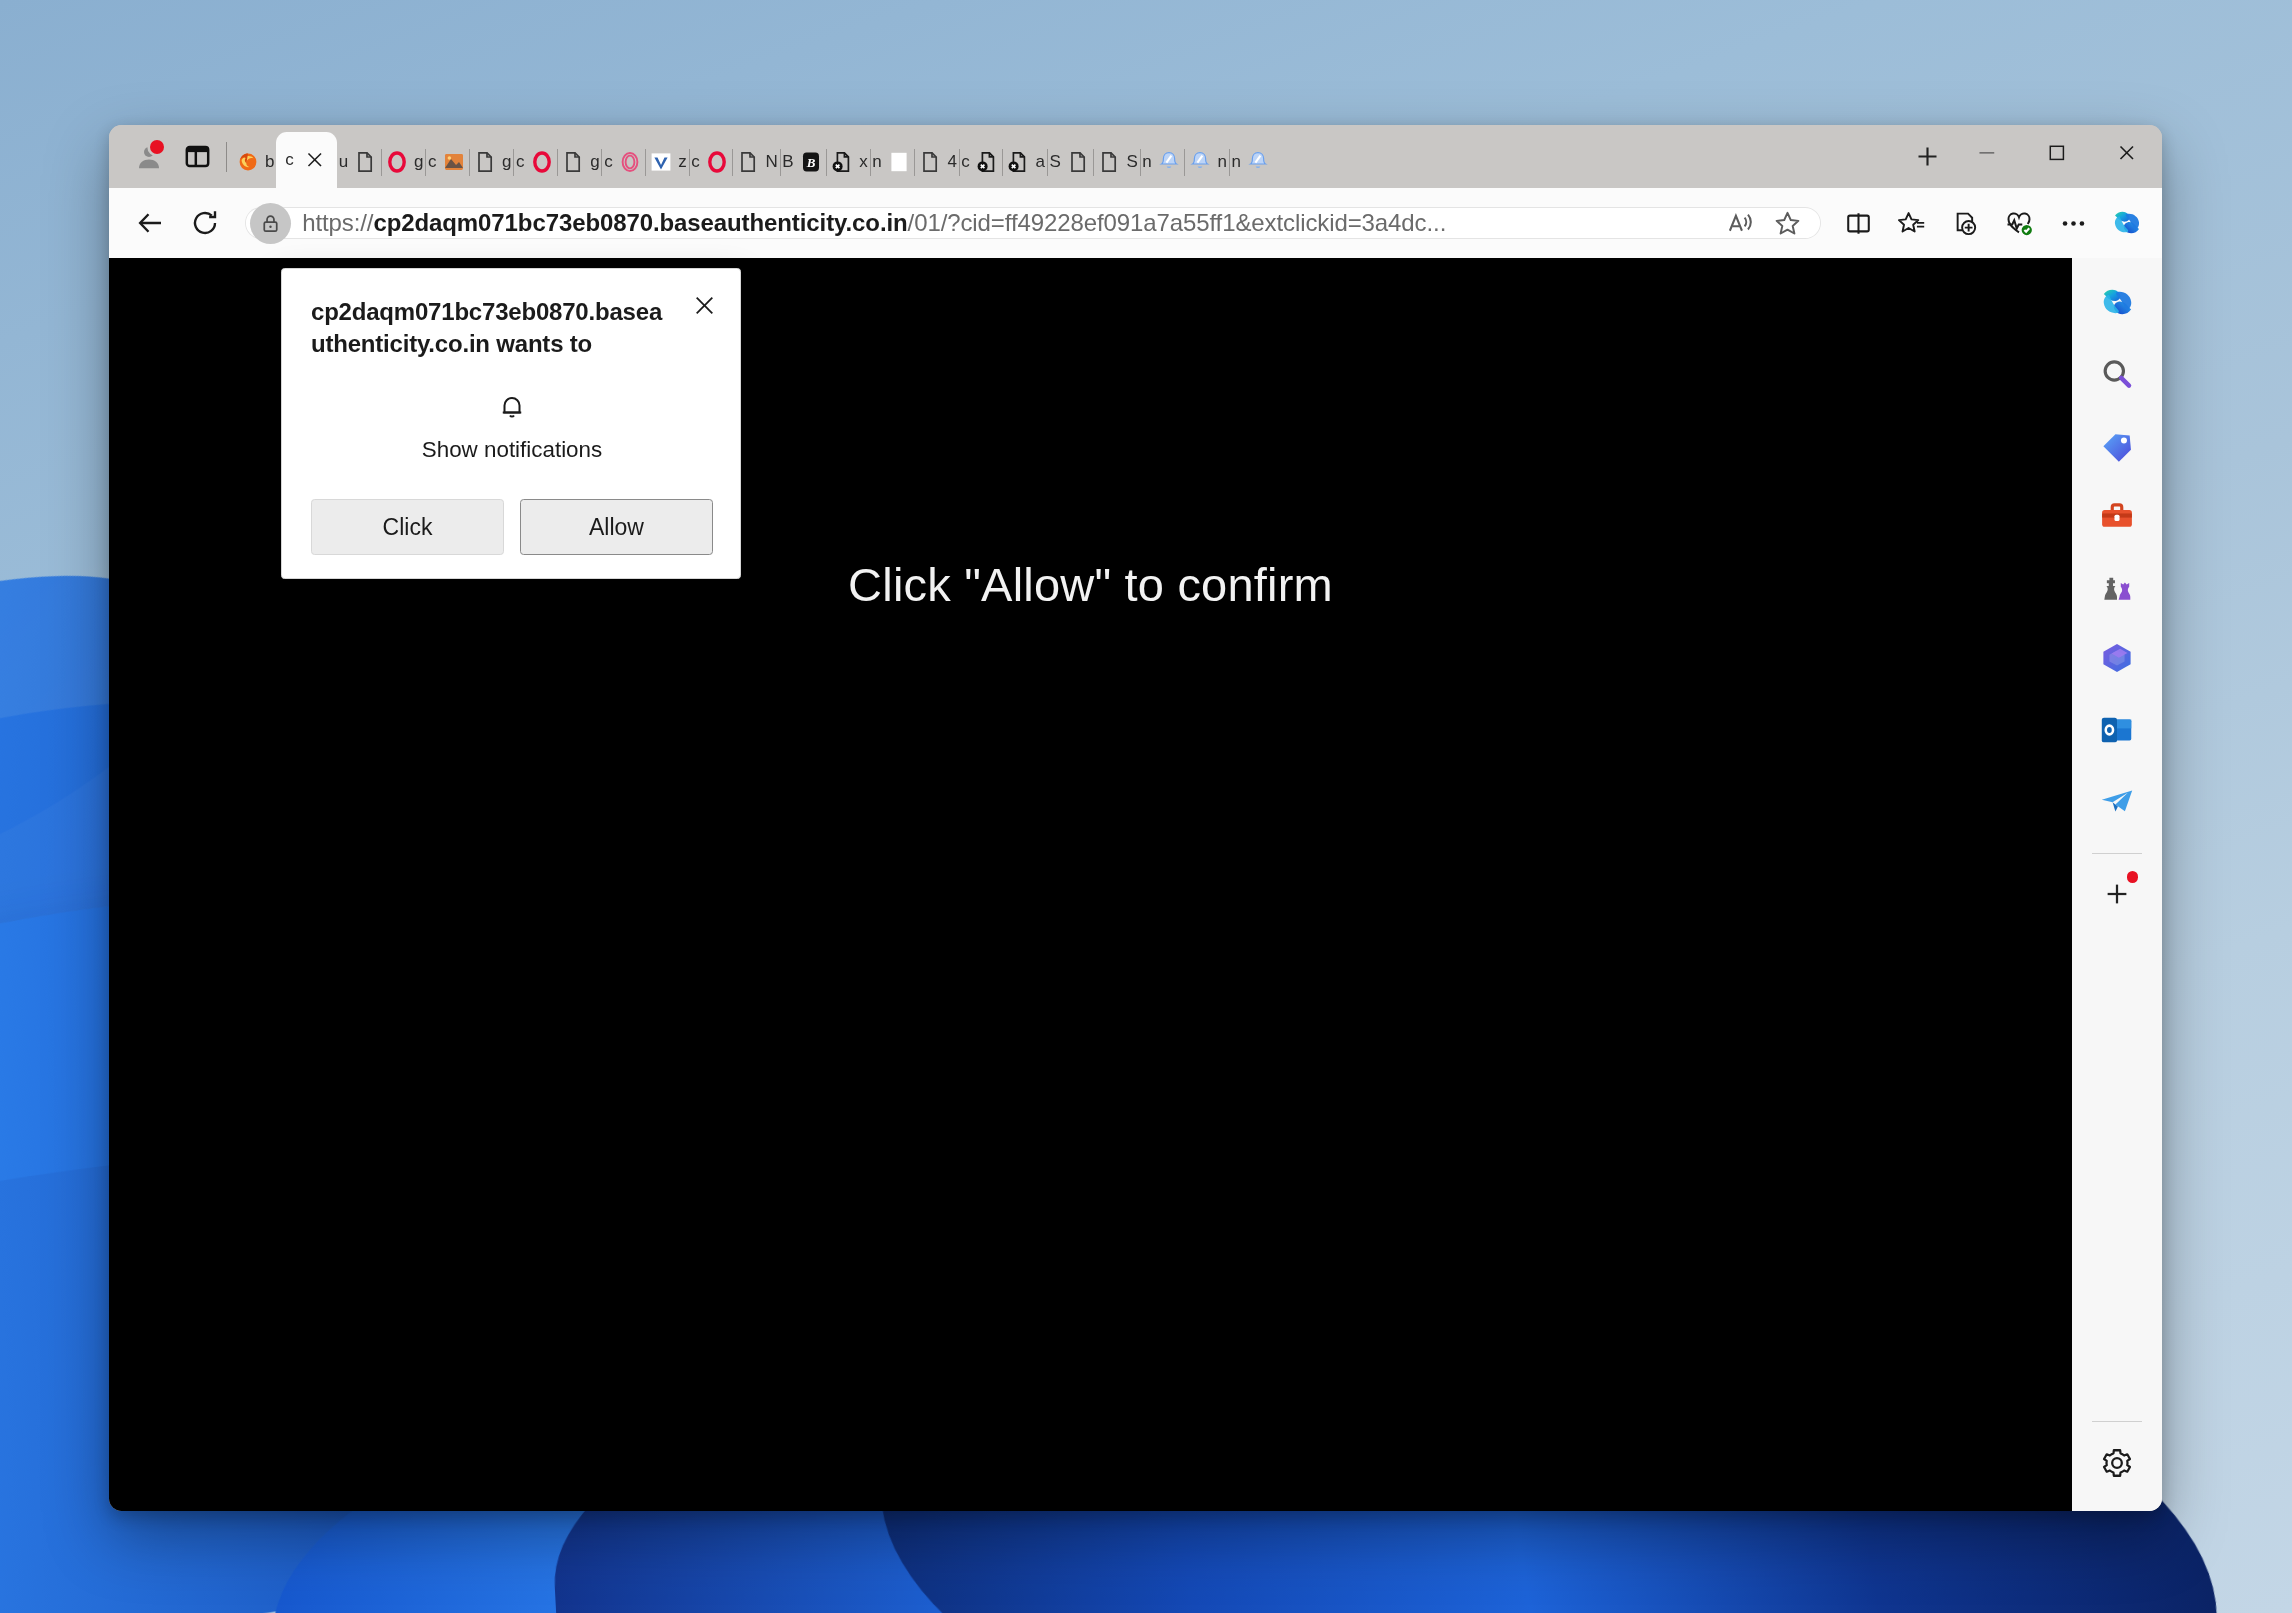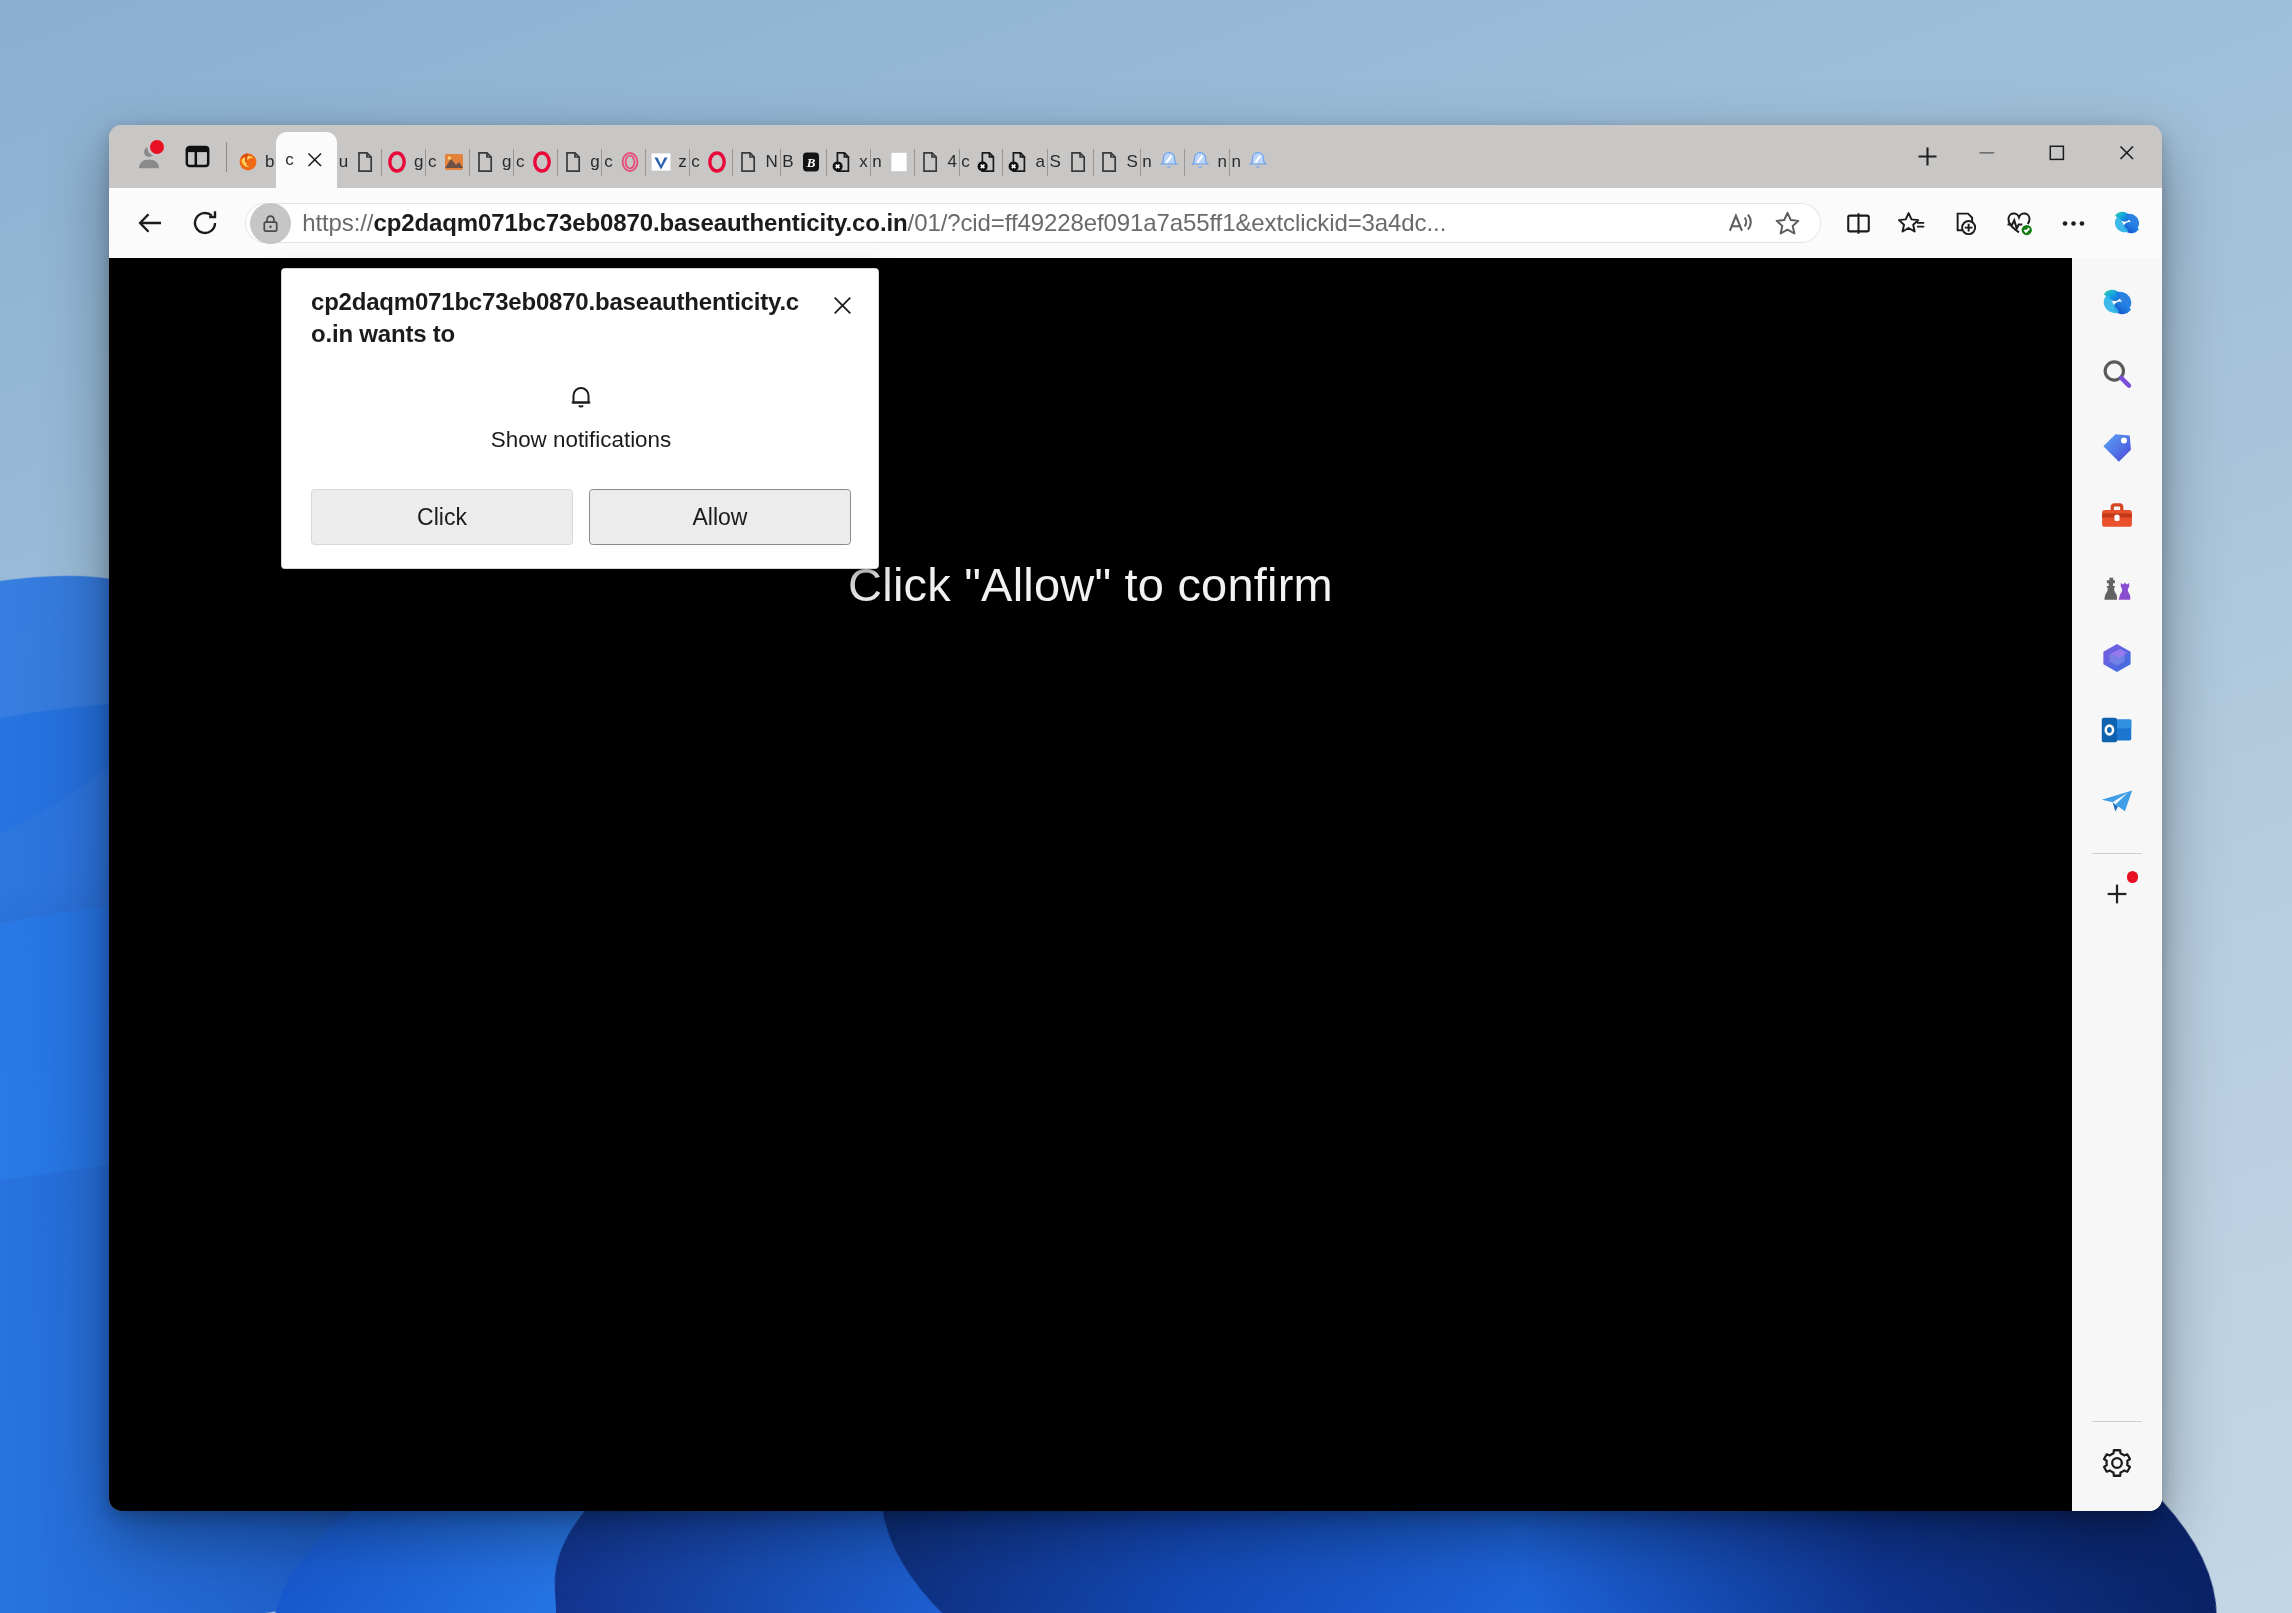--- a/index.html
+++ b/index.html
@@ -150,21 +150,21 @@
     gap: 1.8px;
   }
   .tbar-ico {
     width: 52px; height: 52px;
     display:flex; align-items:center; justify-content:center;
     border-radius: 7.2px; flex: 0 0 auto;
     position: relative;
   }
   #omnibox {
     flex: 1 1 auto;
-    height: 40px;
+    height: 32px;
     background: #ffffff;
     border-radius: 25px;
     display: flex; align-items: center;
     margin: 0 9px 0 12.5px;
     padding-left: 5.4px;
     padding-right: 10.7px;
     box-shadow: inset 0 0 0 0.9px #e4e4e4;
     min-width: 0;
   }
   #lockbtn {
@@ -225,26 +225,26 @@
   .sb-spacer { flex: 1 1 auto; }
   .reddot {
     position:absolute; width:11.6px; height:11.6px; border-radius:50%;
     background:#e81123;
   }
 
   
   #permission {
     position: absolute;
     left: 172px; top: 143px;
-    width: 598px;
+    width: 460px;
     background: #ffffff;
     border: 0.9px solid #d6d6d6;
     border-radius: 3.6px;
     box-shadow: 0 14.3px 36px rgba(0,0,0,.30), 0 1.8px 7.2px rgba(0,0,0,.18);
-    padding: 17px 27px 23px 29px;
+    padding: 27px 27px 23px 29px;
     z-index: 50;
   }
   #perm-title {
     font-size: 24px; font-weight: 700; color: #1b1b1b;
     line-height: 1.32; letter-spacing: -0.2px;
     padding-right: 50px;
     word-break: break-all;
   }
   #perm-close {
     position: absolute; right: 18px; top: 18px;

